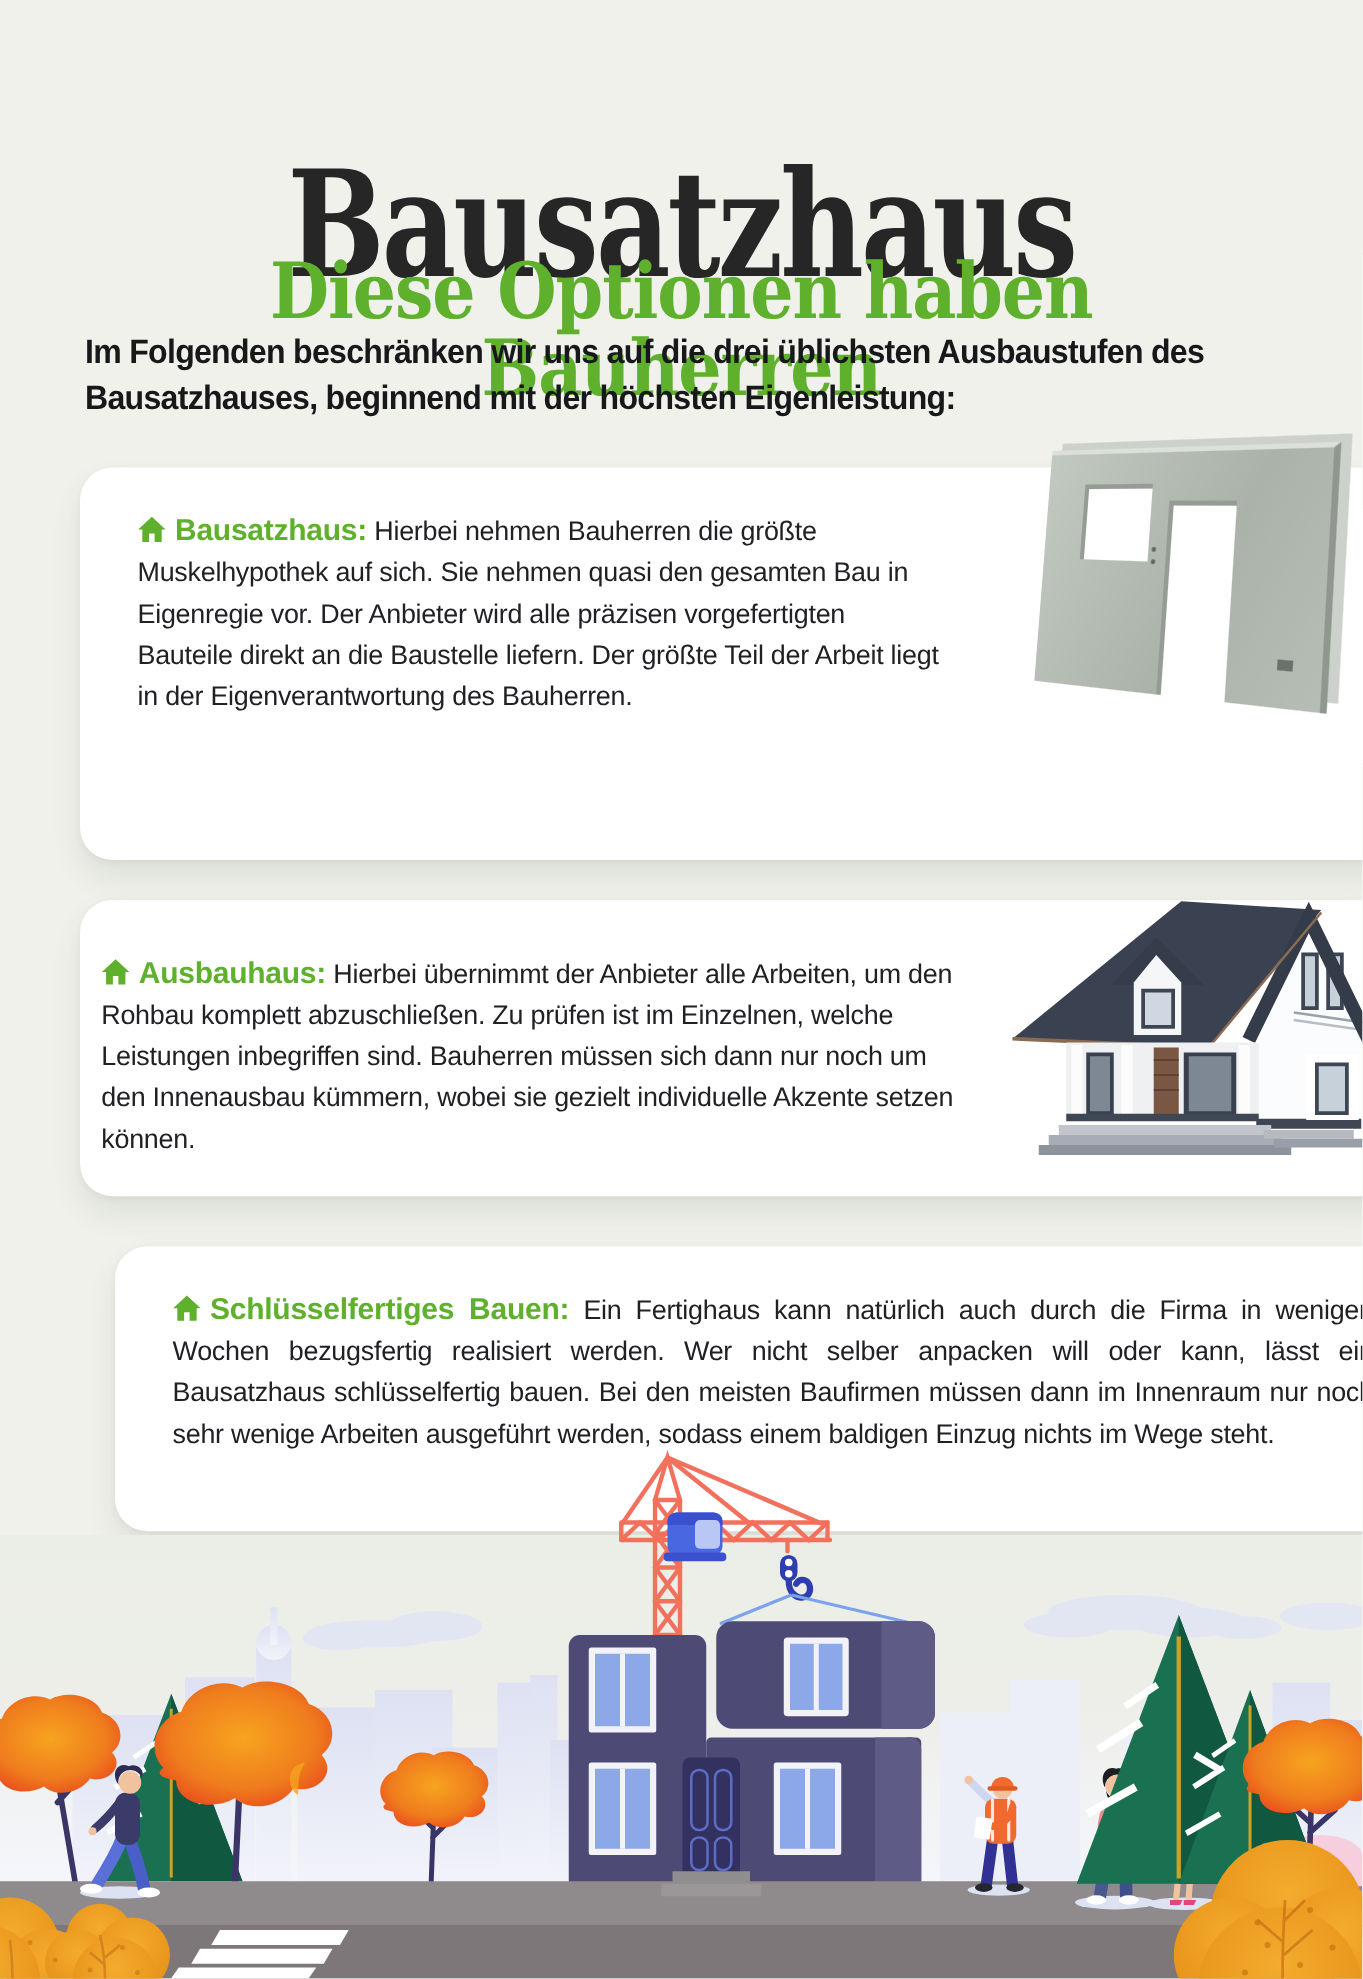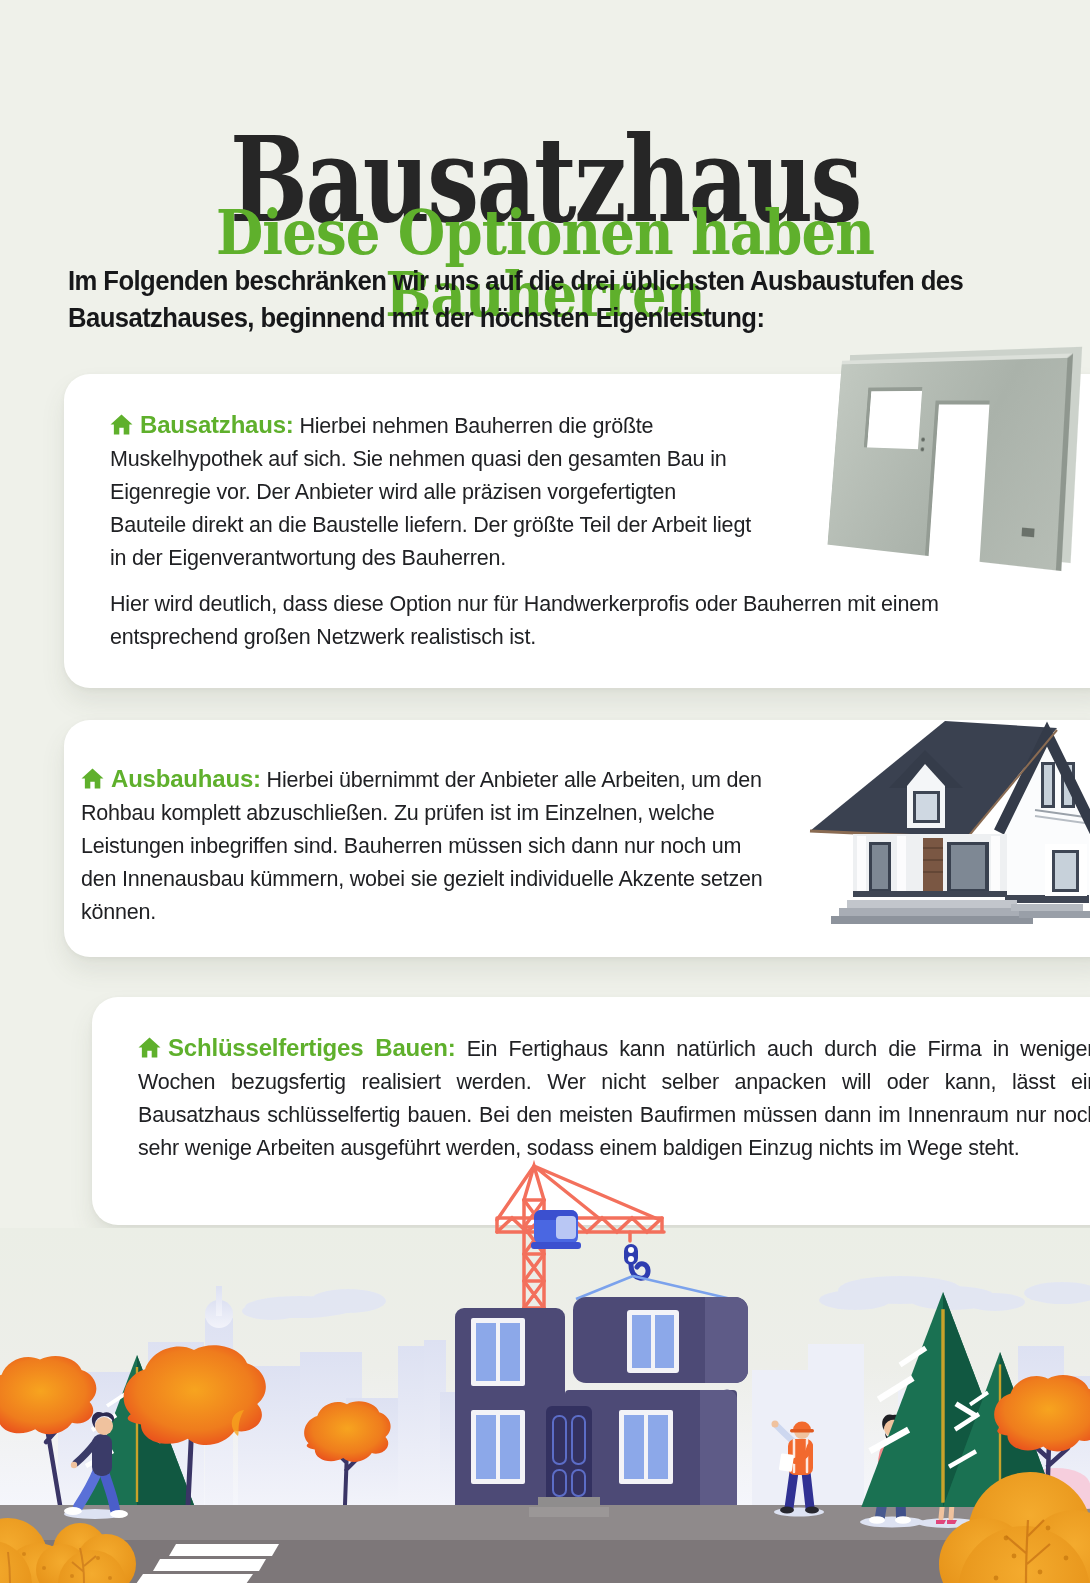--- a/index.html
+++ b/index.html
@@ -57,21 +57,20 @@
 
   <h1 class="title">Bausatzhaus</h1>
   <h2 class="subtitle">Diese Optionen haben Bauherren</h2>
   <p class="intro">Im Folgenden beschränken wir uns auf die drei üblichsten Ausbaustufen des Bausatzhauses, beginnend mit der höchsten Eigenleistung:</p>
 
   <section class="card card1">
     <div class="card-inner">
       <p class="p1"><span class="spacer1"></span><svg class="hicon" width="23" height="21" viewBox="0 0 24 22">
             <path fill="#5fb02c" d="M12 .5 23.5 11h-3.3v10.5h-5.9v-7h-4.6v7H4V11H.5Z"></path>
           </svg><span class="chead">Bausatzhaus:</span> <span>Hierbei nehmen Bauherren die größte Muskelhypothek auf sich. Sie nehmen quasi den gesamten Bau in Eigenregie vor. Der Anbieter wird alle präzisen vorgefertigten Bauteile direkt an die Baustelle liefern. Der größte Teil der Arbeit liegt in der Eigenverantwortung des Bauherren.</span></p>
-      <p class="p2">Hier wird deutlich, dass diese Option nur für Handwerkerprofis oder Bauherren mit einem entsprechend großen Netzwerk realistisch ist.</p>
     </div>
     <div class="wall-wrap">
       <div class="wall3d">
         <div class="wall-face">
           <div class="wall-hole hole-win"></div>
           <div class="wall-hole hole-door"></div>
           <div class="wall-dot" style="left:103px;top:78px;"></div>
           <div class="wall-dot" style="left:103px;top:88px;"></div>
           <div class="wall-sock"></div>
         </div>

